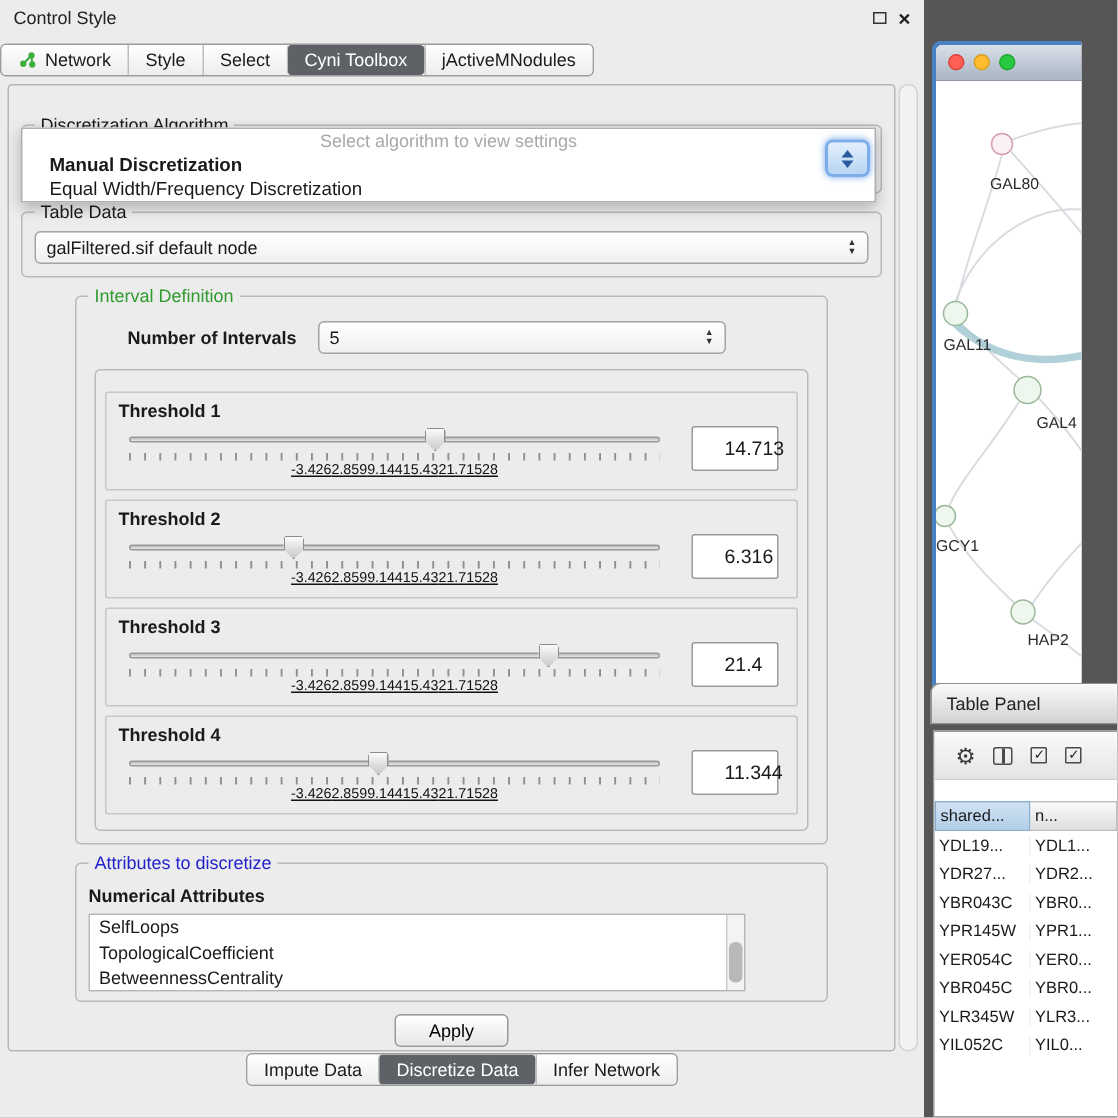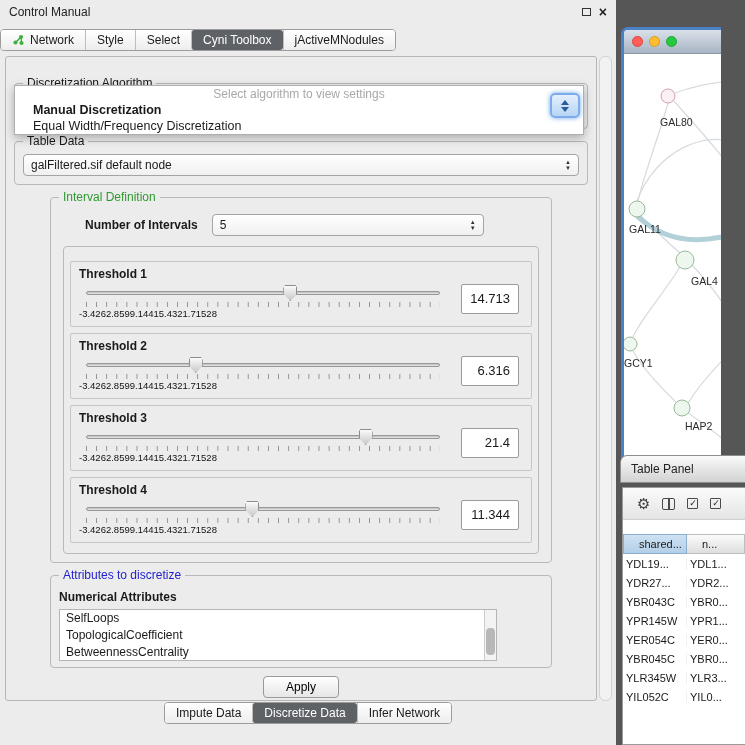--- a/index.html
+++ b/index.html
@@ -50,22 +50,22 @@
   .trow { display:flex; align-items:center; }
   .slider-block { flex:1; min-width:0; }
   .slider { position:relative; height:16px; cursor:pointer; }
   .track { position:absolute; left:7px; right:7px; top:6px; height:4px; background:linear-gradient(#bdbdbd,#e8e8e8); border:1px solid #989898; border-radius:2px; }
   .thumb-rail { position:absolute; left:7px; right:7px; top:0; bottom:0; }
   .thumb { position:absolute; top:0; width:14px; height:16px; transform:translateX(-50%);
            background:linear-gradient(#fefefe,#c5c5c5);
            clip-path:polygon(12% 0,88% 0,100% 18%,100% 55%,50% 100%,0 55%,0 18%);
            box-shadow:inset 0 0 0 1px #8b8b8b; cursor:grab; }
   .ticks { height:5px; margin:1px 7px 0; background-image:linear-gradient(90deg,#8f8f8f 1px,transparent 1px); background-size:calc(100%/35) 100%; }
-  .scale { display:flex; justify-content:flex-start; font-size:9.5px; color:#111; margin-top:1px; }
-  .valuebox { width:58px; height:30px; margin:0 4px 6px 14px; border:1px solid #9b9b9b; border-radius:2px; background:#fff; font-size:13px; line-height:28px; text-align:right; padding:0 8px; }
+  .scale { display:flex; justify-content:center; font-size:9.5px; color:#111; margin-top:1px;text-decoration:underline; }
+  .valuebox { width:58px; height:30px; margin:0 4px 6px 14px; border:1px solid #9b9b9b; border-radius:2px; background:#fff; font-size:13px; line-height:28px; text-align:right; padding:0 21px; }
 
   .gb-attrs { margin:0 36px 8px; padding:14px 8px 6px; }
   .attrs-heading { margin-bottom:5px; }
   .listbox { position:relative; height:52px; margin-right:46px; background:#fff; border:1px solid #b5b5b5; overflow:hidden; }
   .listbox .item { line-height:17px; padding-left:6px; cursor:pointer; }
   .vscroll { position:absolute; right:0; top:0; bottom:0; width:12px; background:#f3f3f3; border-left:1px solid #ccc; }
   .vthumb { position:absolute; left:1px; right:1px; top:35%; height:55%; background:#b8b8b8; border-radius:4px; }
 
   .apply { display:block; margin:4px auto 0; padding:3px 22px; border:1px solid #999; border-radius:4px; background:linear-gradient(#ffffff,#e6e6e6); font-size:12px; font-family:inherit; cursor:pointer; }
 
@@ -94,37 +94,37 @@
 
   .tp-bar { position:absolute; left:4px; top:455px; width:125px; height:28px; background:linear-gradient(#fafafa,#d2d2d2); border:1px solid #8e8e8e; border-right:none; border-radius:7px 0 0 0; display:flex; align-items:center; padding-left:10px; font-size:12px; color:#222; }
   .table-win { position:absolute; left:6px; top:487px; width:123px; height:258px; background:#fff; border:1px solid #9a9a9a; border-right:none; overflow:hidden; }
   .t-toolbar { height:32px; display:flex; align-items:center; gap:12px; padding-left:14px; background:linear-gradient(#fbfbfb,#e4e4e4); border-bottom:1px solid #cfcfcf; }
   .gear { font-size:15px; color:#3d3d3d; cursor:pointer; }
   .cols-icon { width:13px; height:12px; border:1.5px solid #4a4a4a; border-radius:2px; position:relative; cursor:pointer; }
   .cols-icon::after { content:""; position:absolute; left:5px; top:0; bottom:0; width:1.5px; background:#4a4a4a; }
   .chk { width:11px; height:11px; border:1px solid #4a4a4a; border-radius:1px; font-size:9px; line-height:9px; text-align:center; color:#222; cursor:pointer; }
   .t-gap { height:14px; background:#fff; }
   .thead { display:flex; height:20px; font-size:11px; }
-  .th { display:flex; align-items:center; padding:0 15px; overflow:hidden; white-space:nowrap; cursor:pointer; }
+  .th { display:flex; align-items:center; padding:0 3px; overflow:hidden; white-space:nowrap; cursor:pointer; }
   .th.c1 { width:64px; background:linear-gradient(#cfe1f2,#b3cfe8); border:1px solid #8aaecd; }
   .th.c2 { flex:1; background:linear-gradient(#fbfbfb,#dedede); border:1px solid #bfbfbf; border-left:none; }
   .tr { display:flex; height:19px; align-items:center; font-size:11px; cursor:pointer; }
   .td { overflow:hidden; white-space:nowrap; }
   .td.c1 { width:64px; padding-left:3px; border-right:1px solid #f0f0f0; }
   .td.c2 { flex:1; padding-left:3px; }
 </style>
 </head>
 <body>
 
 <div class="app">
 
   <div class="control-panel">
 
     <div class="titlebar">
-      <span class="title">Control Manual</span>
+      <span class="title">Control Style</span>
       <span class="spacer"></span>
       <span class="win-btn">
           <span class="sq"></span>
         </span>
       <span class="win-btn close">×</span>
     </div>
 
     <div class="tabs-row">
       <div class="segmented">
         <div class="segment">

